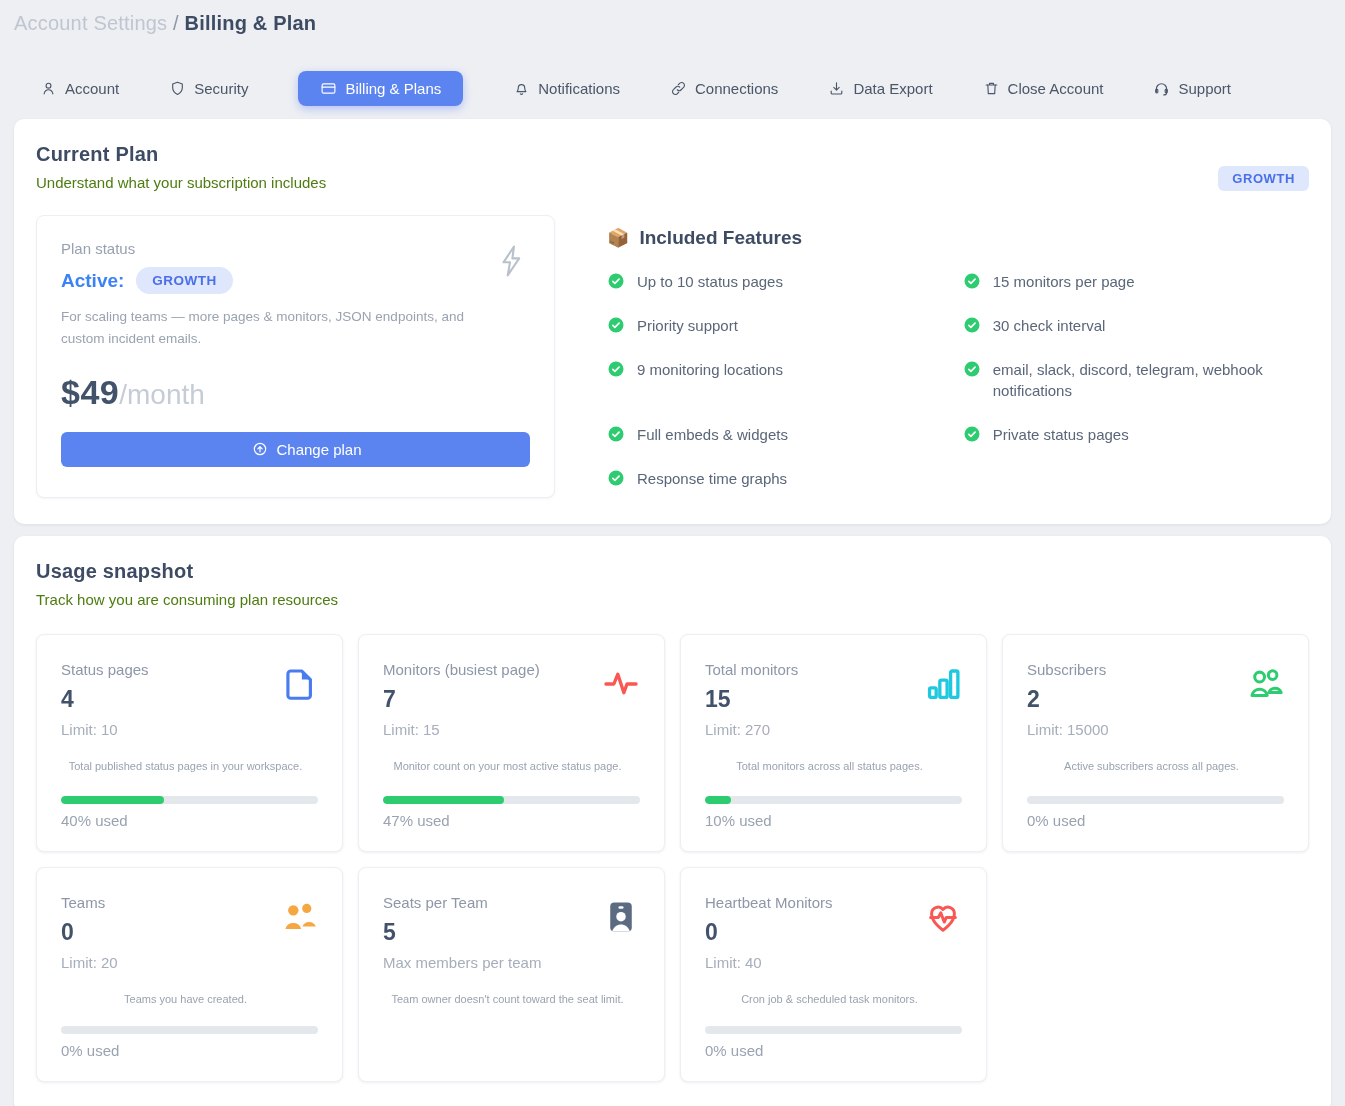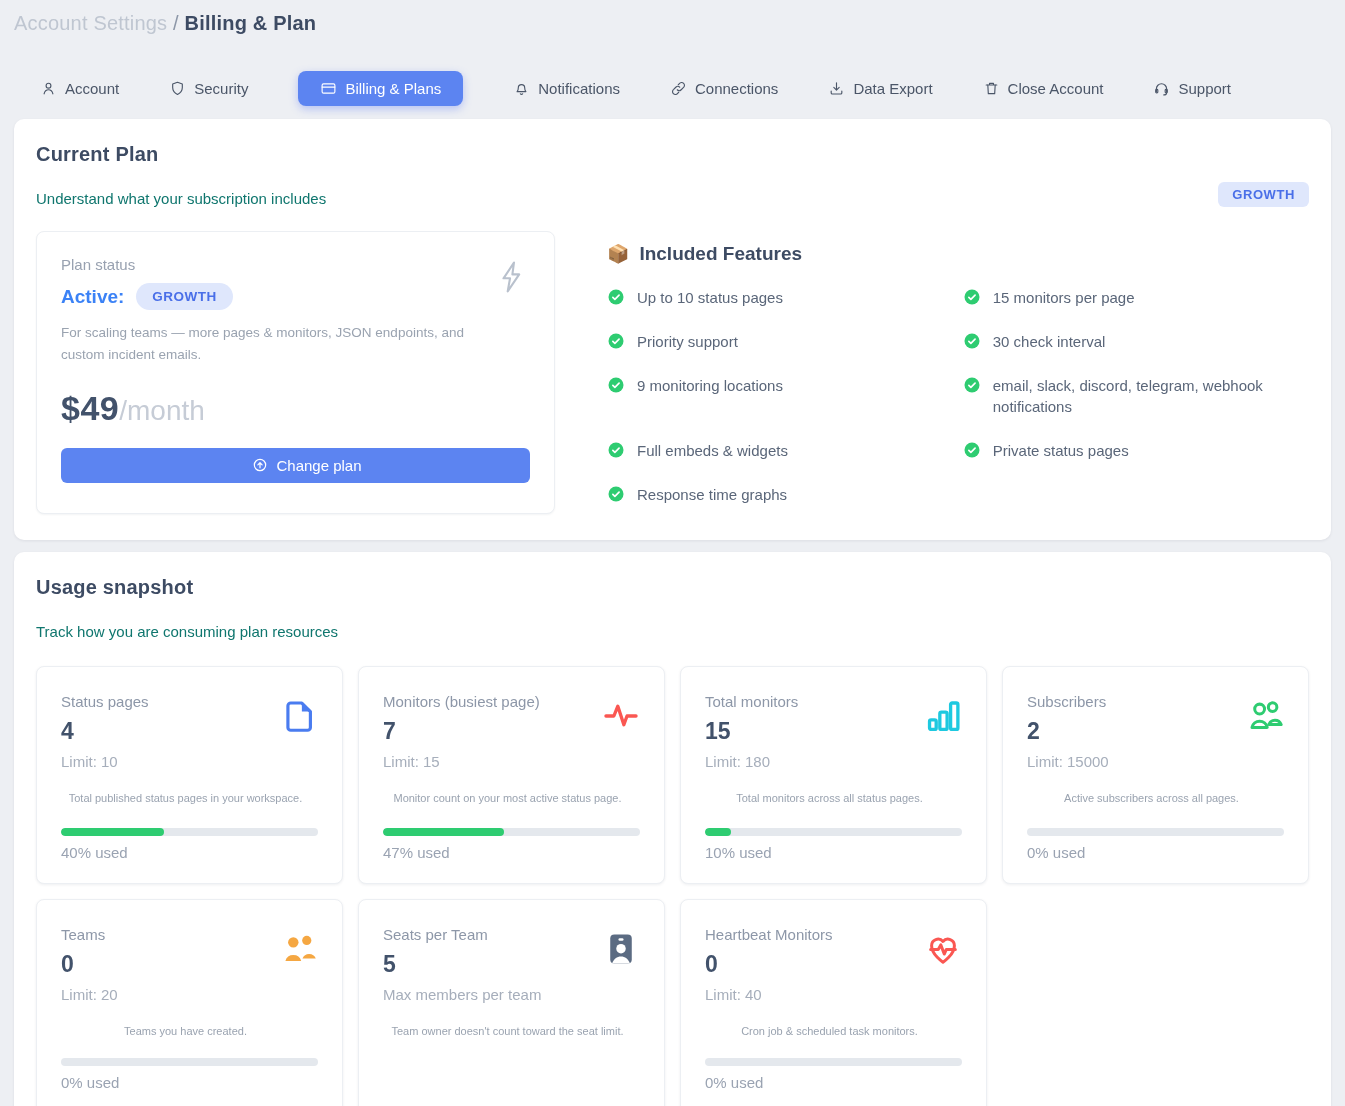--- a/index.html
+++ b/index.html
@@ -24,21 +24,21 @@
   }
   .tab.active svg { stroke:#fff; }
   
   .section {
     background:#fff; border-radius:10px; margin:12px 14px 0 14px;
     box-shadow:0 1px 3px rgba(20,30,50,.08);
     padding:24px 22px 26px 22px; position:relative;
   }
   .section-head { display:flex; justify-content:space-between; align-items:flex-end; }
   .section-title { font-size:20px; font-weight:700; color:#3d4b63; letter-spacing:.2px; }
-  .section-sub { font-size:15px; color:#0f766e; margin-top:24px; }
+  .section-sub { font-size:15px; color:#4d7c0f; margin-top:8px; }
   .pill {
     background:#dfe7fc; color:#4a6fe8; font-size:13px; font-weight:600;
     letter-spacing:.6px; padding:5px 14px; border-radius:6px;
   }
   
   .plan-row { display:flex; margin-top:24px; }
   .plan-card {
     width:519px; flex:none; background:#fff; border:1px solid #eceff3;
     border-radius:8px; box-shadow:0 1px 2px rgba(20,30,50,.05);
     padding:24px 24px 30px 24px; position:relative;
@@ -334,21 +334,21 @@
         <div class="u-progress-wrap">
           <div class="u-track">
             <div class="u-fill" style="width:47%"></div>
           </div>
           <div class="u-pct">47% used</div>
         </div>
       </div>
       <div class="u-card">
         <div class="u-title">Total monitors</div>
         <div class="u-value">15</div>
-        <div class="u-limit">Limit: 180</div>
+        <div class="u-limit">Limit: 270</div>
         <div class="u-desc">Total monitors across all status pages.</div>
         <div class="u-icon" style="color:#1ec9e0"><svg viewBox="0 0 24 24" fill="none" stroke="currentColor" stroke-width="2.1" stroke-linejoin="round">
             <rect x="3.5" y="14.5" width="4.2" height="6" rx="1"></rect>
             <rect x="10" y="9.5" width="4.6" height="11" rx="1"></rect>
             <rect x="16.8" y="3.8" width="4.6" height="16.7" rx="1"></rect>
           </svg></div>
         <div class="u-progress-wrap">
           <div class="u-track">
             <div class="u-fill" style="width:10%"></div>
           </div>

